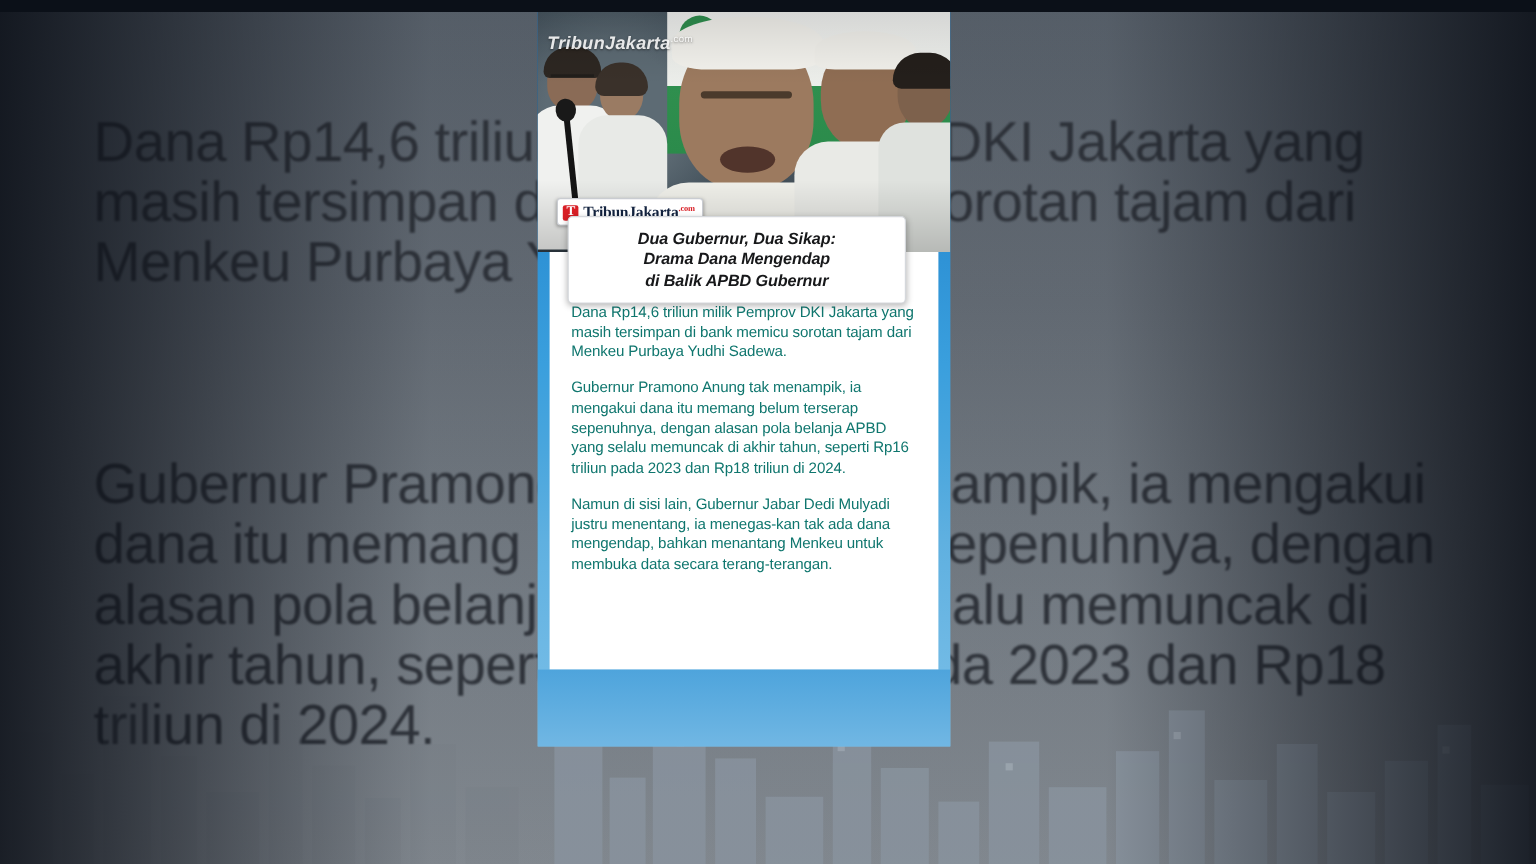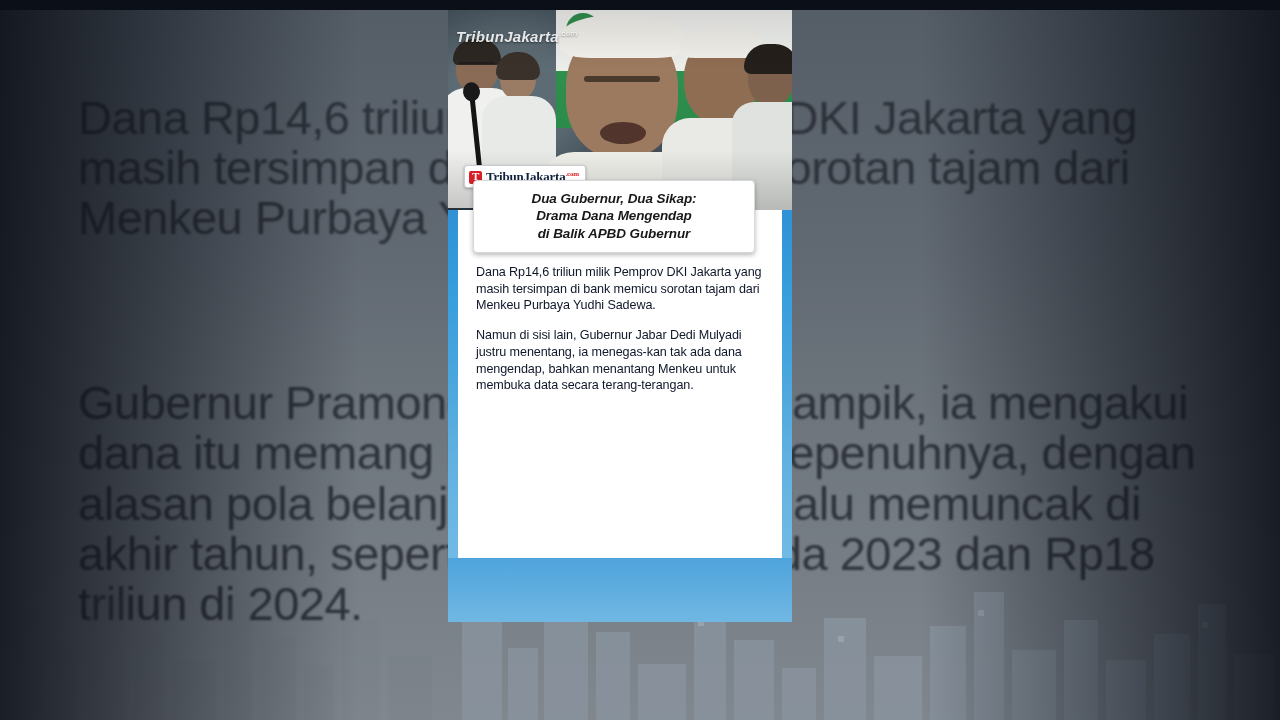--- a/index.html
+++ b/index.html
@@ -277,24 +277,24 @@
     position: absolute;
     left: 10px;
     top: 200px;
     width: 324px;
     height: 348px;
     background: #ffffff;
     padding: 42px 18px 14px 18px;
     box-sizing: border-box;
   }
   .body-panel p {
-    margin: 12px 0 13px 0;
+    margin: 0 0 13px 0;
     font-size: 12.6px;
     line-height: 1.33;
-    color: #0f172a;
+    color: #0f766e;
     letter-spacing: -0.1px;
   }
   .body-panel p:last-child { margin-bottom: 0; }
 
   
   .card-bottom {
     position: absolute;
     left: 0; right: 0;
     top: 548px;
     height: 152px;
@@ -417,20 +417,21 @@
 
       <div class="photo-shade"></div>
 
       <div class="wm-top">
         <span>TribunJakarta</span><span class="dotcom">.com</span>
       </div>
     </div>
 
     <div class="body-panel">
       <p>Dana Rp14,6 triliun milik Pemprov DKI Jakarta yang masih tersimpan di bank memicu sorotan tajam dari Menkeu Purbaya Yudhi Sadewa.</p>
+      <p>Gubernur Pramono Anung tak menampik, ia mengakui dana itu memang belum terserap sepenuhnya, dengan alasan pola belanja APBD yang selalu memuncak di akhir tahun, seperti Rp16 triliun pada 2023 dan Rp18 triliun di 2024.</p>
       <p>Namun di sisi lain, Gubernur Jabar Dedi Mulyadi justru menentang, ia menegas-kan tak ada dana mengendap, bahkan menantang Menkeu untuk membuka data secara terang-terangan.</p>
     </div>
 
     <div class="logo-badge">
       <span class="logo-mark"></span>
       <span class="logo-text"><span>TribunJakarta</span><span class="sup">.com</span></span>
     </div>
 
     <div class="title-box">
       <div class="line">Dua Gubernur, Dua Sikap:</div>

